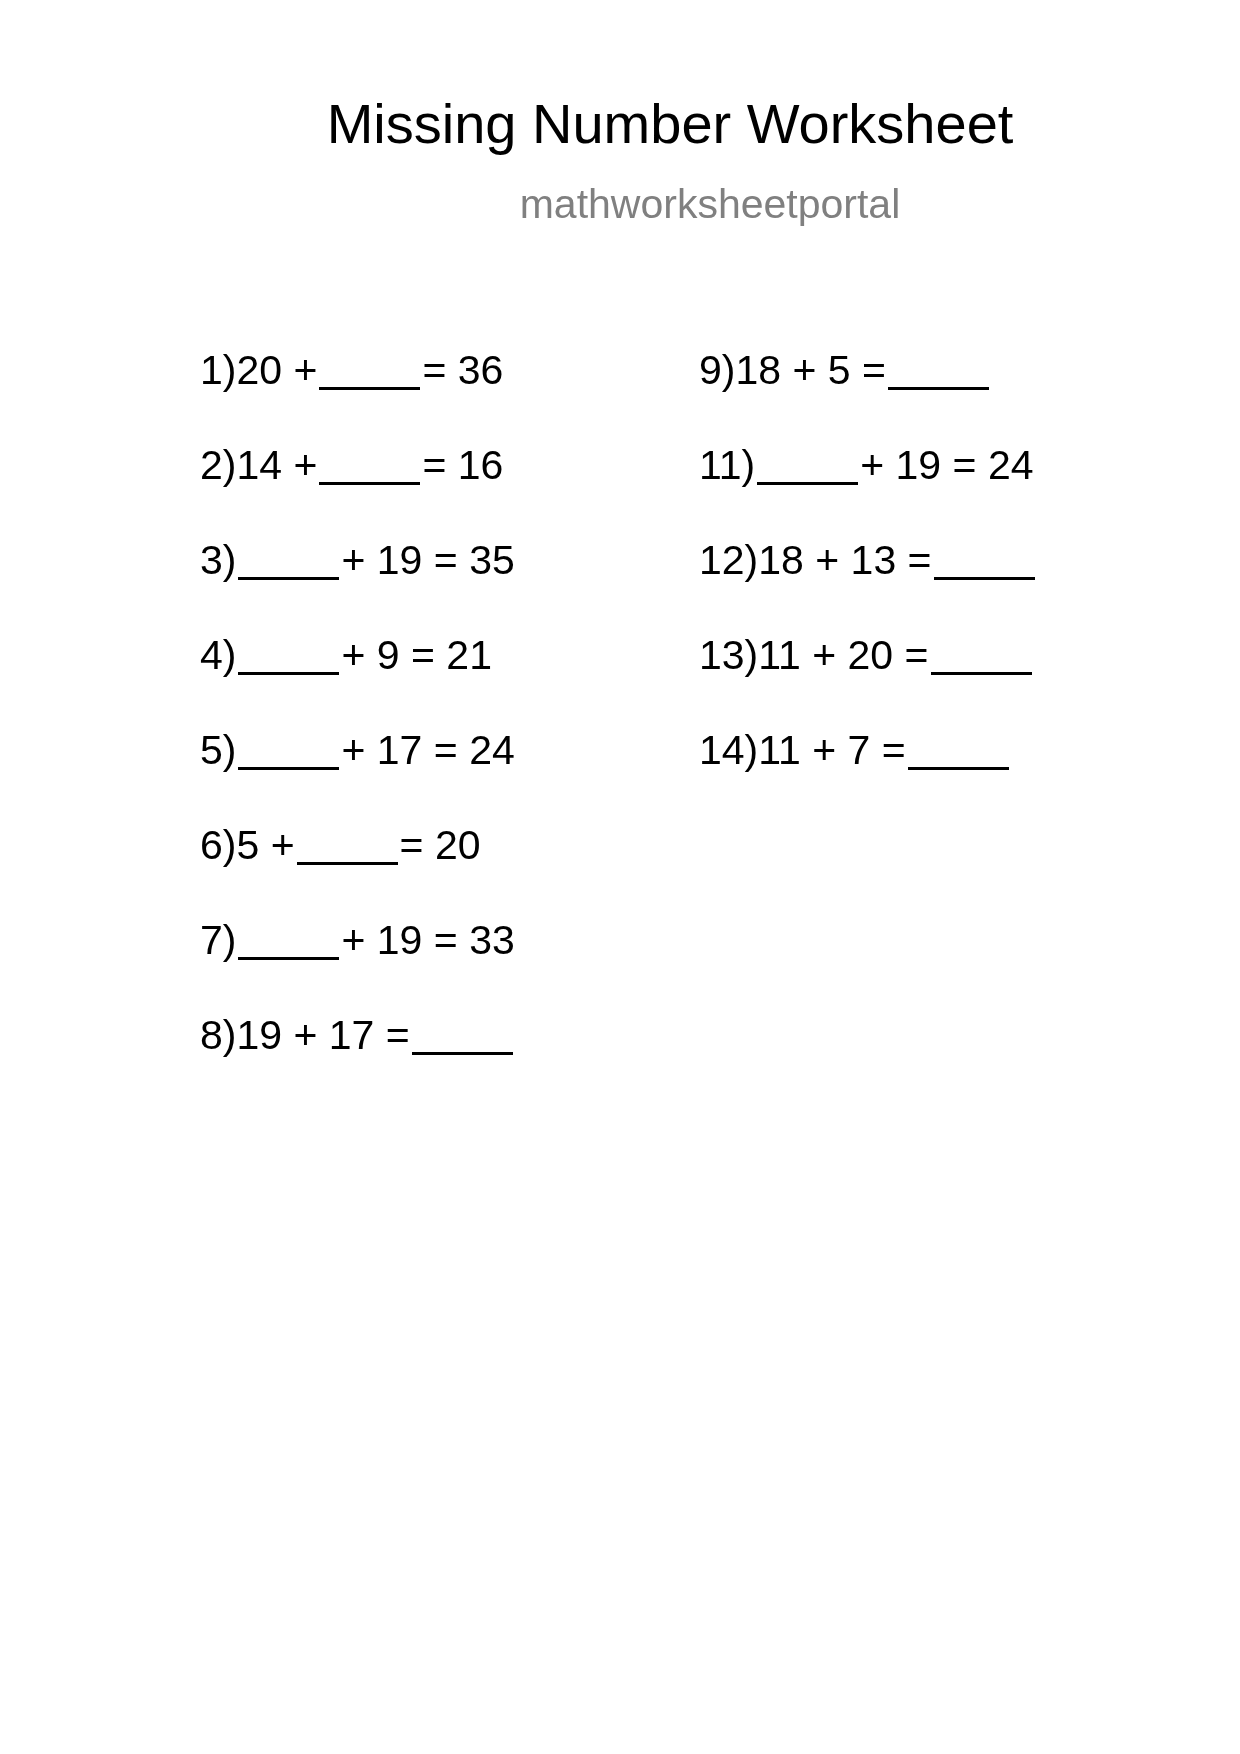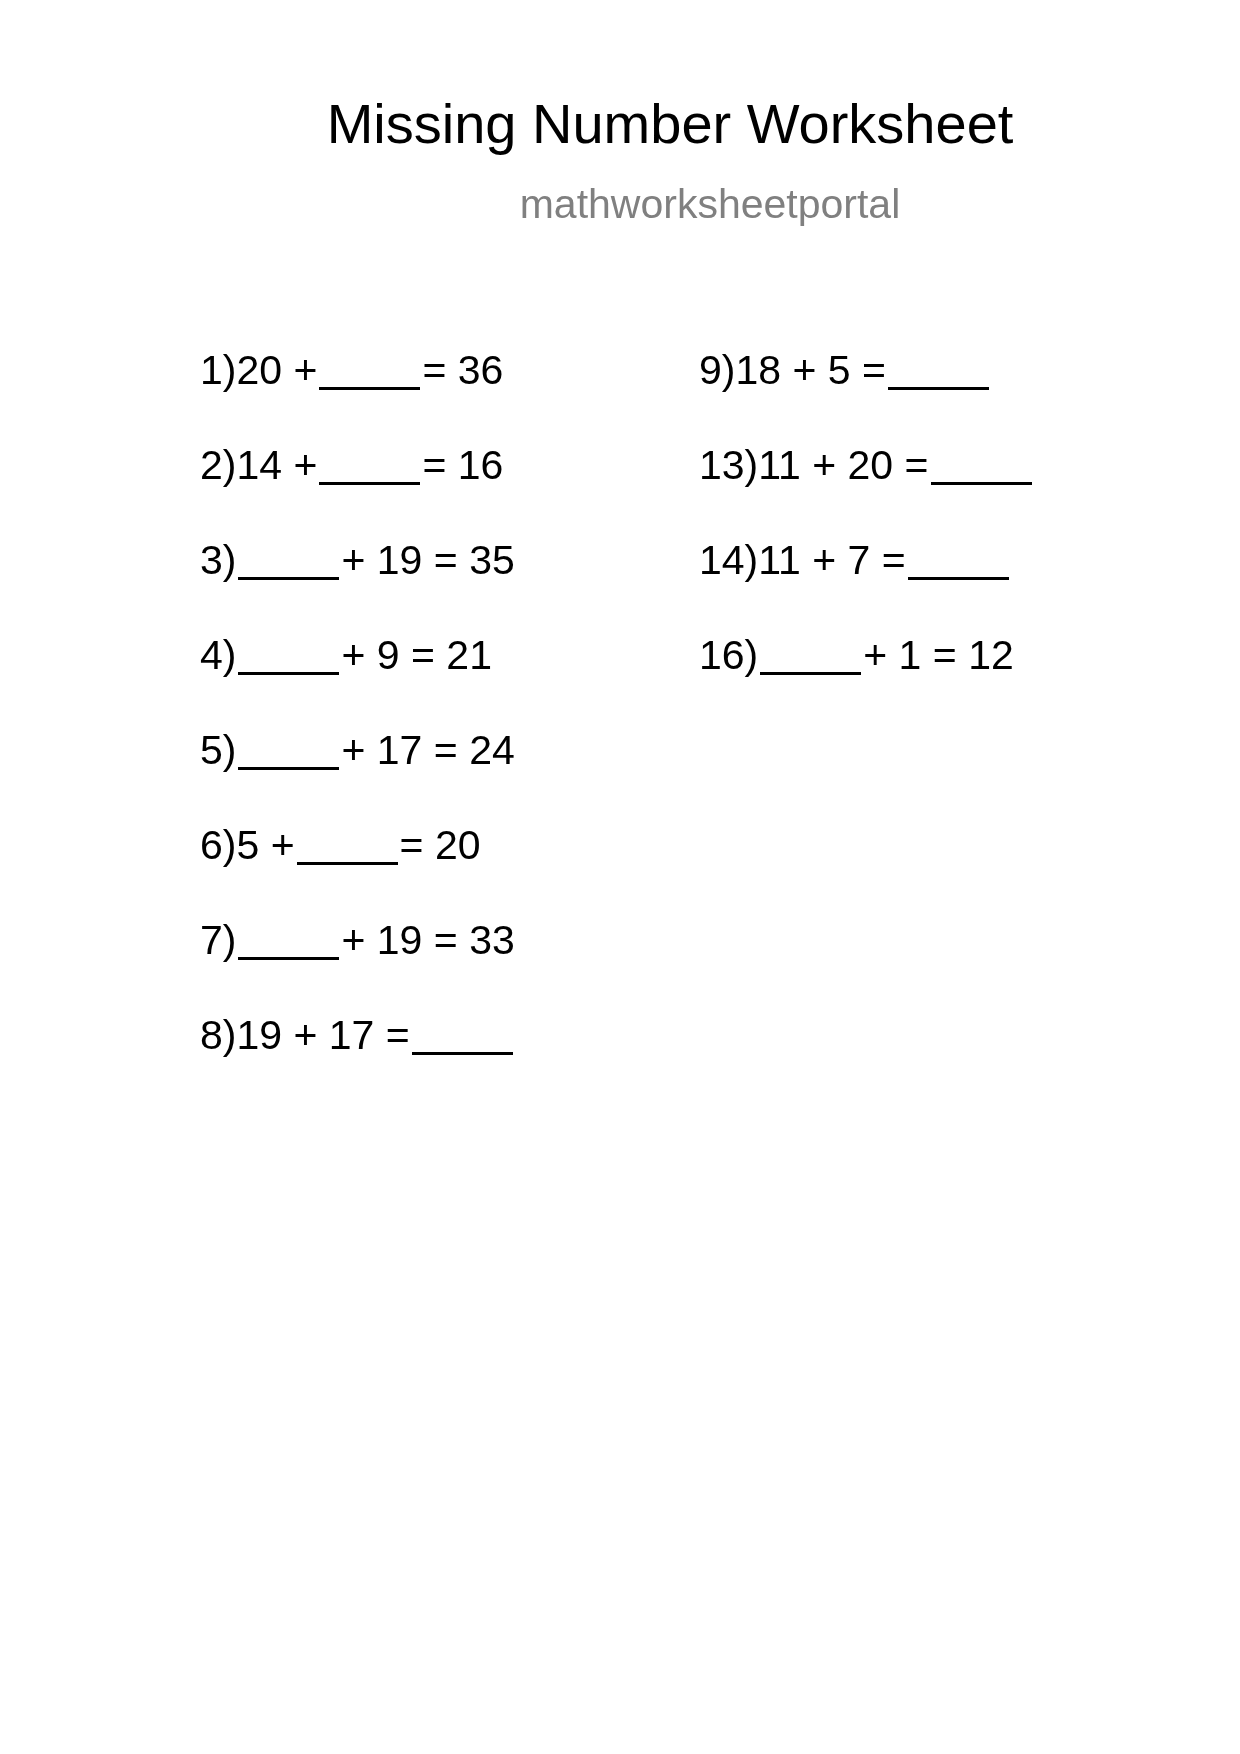--- a/index.html
+++ b/index.html
@@ -71,17 +71,18 @@
       <div class="problem"><span>2)</span> <span>14 +</span> <span class="blank"></span> <span>= 16</span></div>
       <div class="problem"><span>3)</span> <span class="blank"></span> <span>+ 19 = 35</span></div>
       <div class="problem"><span>4)</span> <span class="blank"></span> <span>+ 9 = 21</span></div>
       <div class="problem"><span>5)</span> <span class="blank"></span> <span>+ 17 = 24</span></div>
       <div class="problem"><span>6)</span> <span>5 +</span> <span class="blank"></span> <span>= 20</span></div>
       <div class="problem"><span>7)</span> <span class="blank"></span> <span>+ 19 = 33</span></div>
       <div class="problem"><span>8)</span> <span>19 + 17 =</span> <span class="blank"></span></div>
     </div>
   <div class="column col-right">
       <div class="problem"><span>9)</span> <span>18 + 5 =</span> <span class="blank"></span></div>
+      <div class="problem"><span>11)</span> <span class="blank"></span> <span>+ 19 = 24</span></div>
+      <div class="problem"><span>12)</span> <span>18 + 13 =</span> <span class="blank"></span></div>
       <div class="problem"><span>13)</span> <span>11 + 20 =</span> <span class="blank"></span></div>
       <div class="problem"><span>14)</span> <span>11 + 7 =</span> <span class="blank"></span></div>
-      <div class="problem"><span>16)</span> <span class="blank"></span> <span>+ 1 = 12</span></div>
     </div>
 </div>
 
 </body></html>

